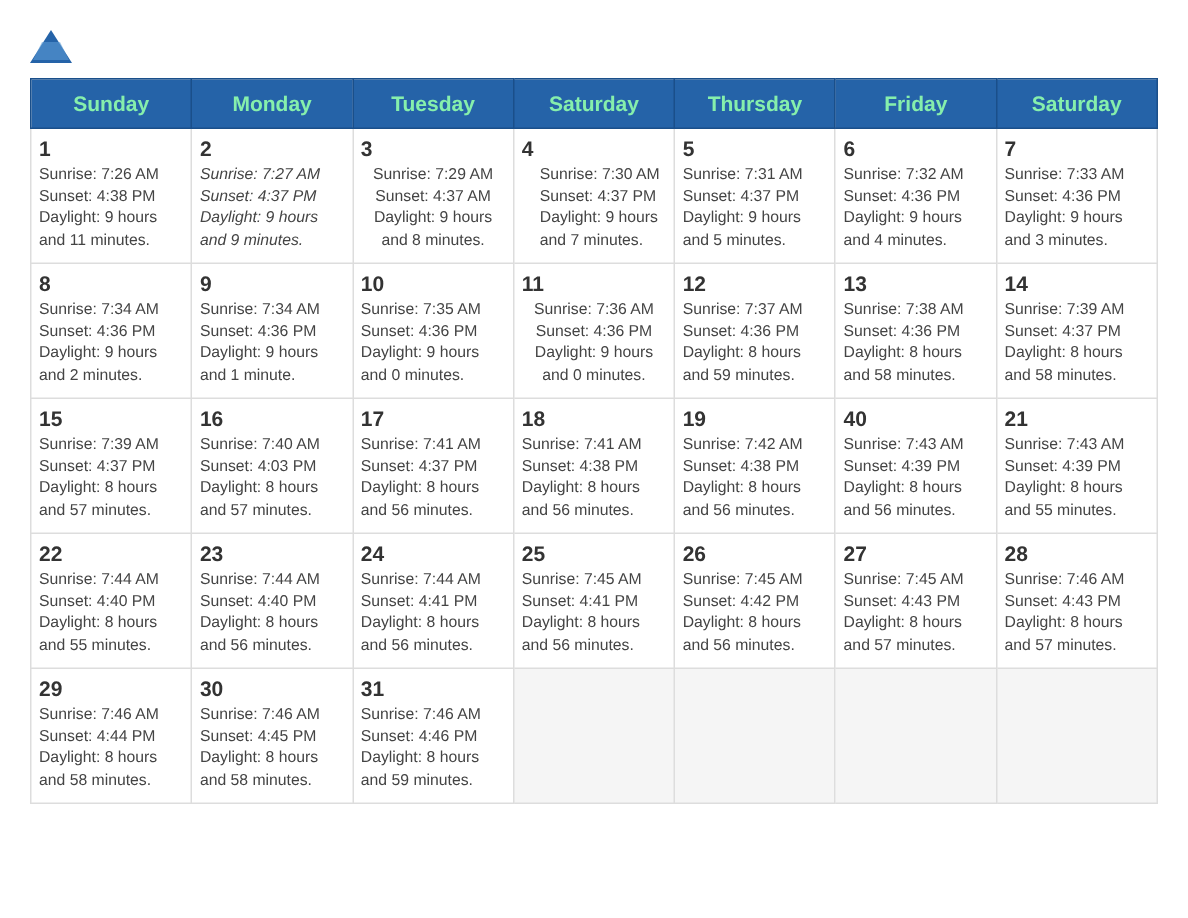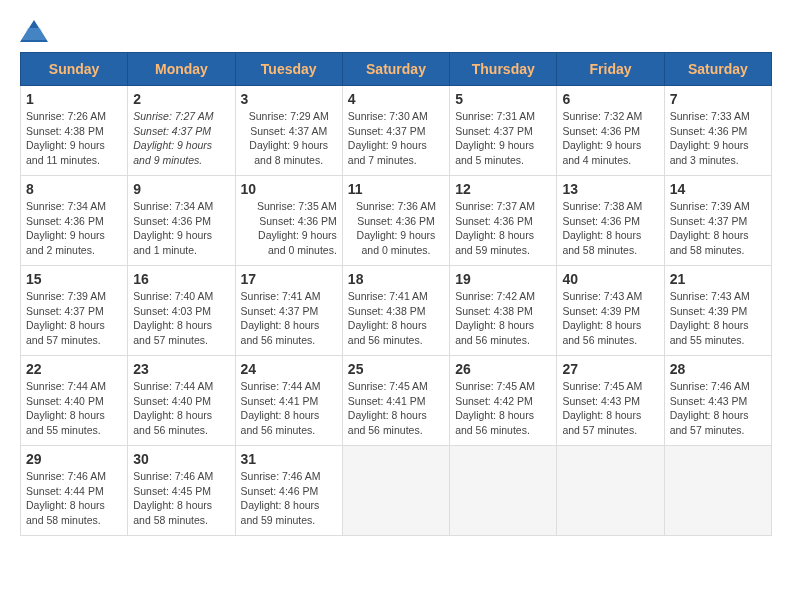--- a/index.html
+++ b/index.html
@@ -47,21 +47,21 @@
       font-size: 16px;
       color: #555;
     }
     .calendar {
       width: 100%;
       border-collapse: collapse;
       border: 1px solid #ccc;
     }
     .calendar th {
       background-color: #2563a8;
-      color: #fdba74;
+      color: #86efac;
       text-align: center;
       padding: 8px 4px;
       font-size: 14px;
       border: 1px solid #1a4f8a;
     }
     .calendar td {
       vertical-align: top;
       border: 1px solid #ddd;
       padding: 5px;
       font-size: 11px;
@@ -135,21 +135,21 @@
 Daylight: 9 hours and 9 minutes.</div>
         </td>
         <td>
           <span class="day-number">3</span>
           <div class="day-info" style="white-space: pre-line; text-align: center;">Sunrise: 7:29 AM
 Sunset: 4:37 AM
 Daylight: 9 hours and 8 minutes.</div>
         </td>
         <td>
           <span class="day-number">4</span>
-          <div class="day-info" style="white-space: pre-line;">Sunrise: 7:30 AM
+          <div class="day-info" style="white-space: pre-line; margin-left: 12px;">Sunrise: 7:30 AM
 Sunset: 4:37 PM
 Daylight: 9 hours and 7 minutes.</div>
         </td>
         <td>
           <span class="day-number">5</span>
           <div class="day-info" style="white-space: pre-line;">Sunrise: 7:31 AM
 Sunset: 4:37 PM
 Daylight: 9 hours and 5 minutes.</div>
         </td>
         <td>
@@ -173,21 +173,21 @@
 Daylight: 9 hours and 2 minutes.</div>
         </td>
         <td>
           <span class="day-number">9</span>
           <div class="day-info" style="white-space: pre-line;">Sunrise: 7:34 AM
 Sunset: 4:36 PM
 Daylight: 9 hours and 1 minute.</div>
         </td>
         <td>
           <span class="day-number">10</span>
-          <div class="day-info" style="white-space: pre-line; text-align: right;">Sunrise: 7:35 AM
+          <div class="day-info" style="white-space: pre-line;">Sunrise: 7:35 AM
 Sunset: 4:36 PM
 Daylight: 9 hours and 0 minutes.</div>
         </td>
         <td>
           <span class="day-number">11</span>
           <div class="day-info" style="white-space: pre-line; text-align: center;">Sunrise: 7:36 AM
 Sunset: 4:36 PM
 Daylight: 9 hours and 0 minutes.</div>
         </td>
         <td>

